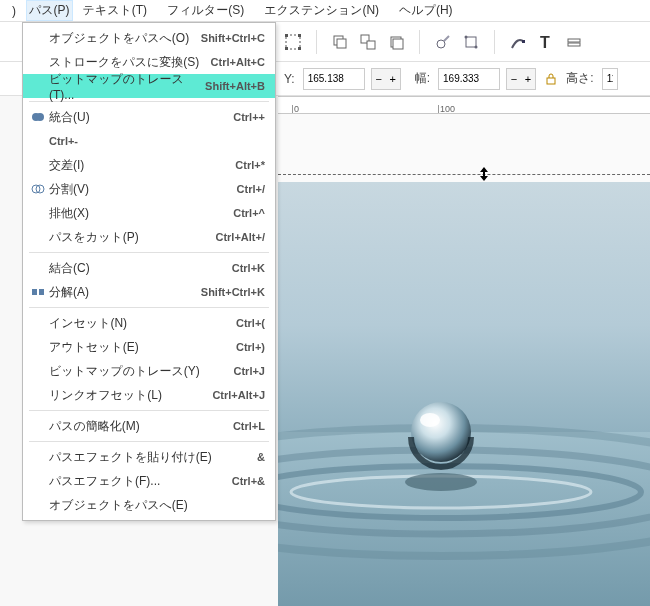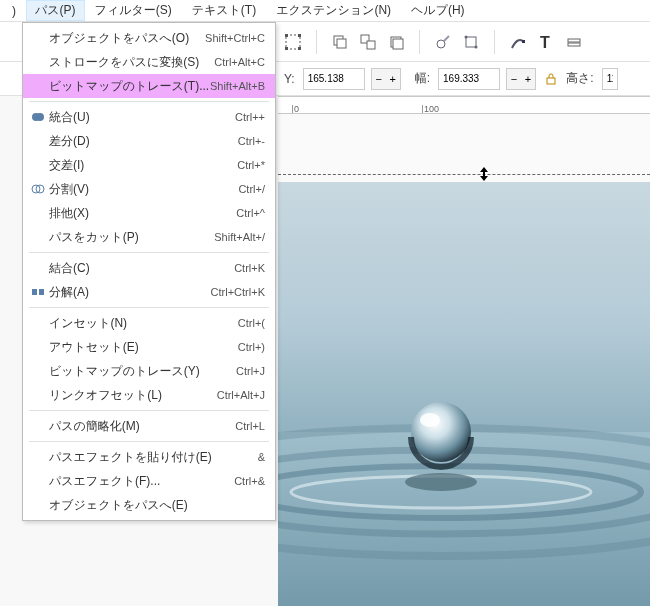--- a/index.html
+++ b/index.html
@@ -21,21 +21,21 @@
     border-bottom: 1px solid #e0e0e0;
     padding-left: 2px;
   }
   .menubar-item {
     padding: 2px 10px;
     cursor: default;
   }
   .menubar-item.active {
     background: #e5f1fb;
     border: 1px solid #cce8ff;
-    padding: 1px 8px;
+    padding: 1px 2px;
     text-align: center;
   }
   .toolbar {
     display: flex;
     height: 40px;
     align-items: center;
     background: #fff;
     border-bottom: 1px solid #e0e0e0;
     padding-left: 284px;
     gap: 10px;
@@ -76,22 +76,22 @@
   }
   .menu-item {
     display: flex;
     align-items: center;
     height: 24px;
     padding: 0 10px 0 4px;
     cursor: default;
   }
   .menu-item .micon { width: 22px; height:16px; display:flex; align-items:center; justify-content:center;}
   .menu-item .mlabel { flex: 1; }
-  .menu-item .mshort { color: #555; font-size: 11px; }
-  .menu-item.highlighted { background: #f0abfc; }
+  .menu-item .mshort { color: #555; font-size: 11px; font-weight: bold; }
+  .menu-item.highlighted { background: #5eead4; }
   .menu-sep { height: 1px; background: #e0e0e0; margin: 3px 6px; }
   .ruler-h {
     position: absolute;
     left: 278px;
     top: 96px;
     right: 0;
     height: 18px;
     background: #fff;
     border-bottom: 1px solid #c8c8c8;
     border-top: 1px solid #c8c8c8;
@@ -127,22 +127,22 @@
   }
   .waterimg { position:absolute; left:0; top:68px; right:0; bottom:0; overflow:hidden;}
   svg { display:block;}
 </style>
 </head>
 <body>
 
 <div class="menubar">
   <div class="menubar-item">)</div>
   <div class="menubar-item active">パス(P)</div>
+  <div class="menubar-item">テキスト(T)</div>
   <div class="menubar-item">フィルター(S)</div>
-  <div class="menubar-item">テキスト(T)</div>
   <div class="menubar-item">エクステンション(N)</div>
   <div class="menubar-item">ヘルプ(H)</div>
 </div>
 
 <div class="toolbar">
   <div class="ico">
     <svg width="16" height="16">
         <rect x="1" y="1" width="14" height="14" fill="none" stroke="#555" stroke-dasharray="2 2"></rect>
         <rect x="0" y="0" width="3" height="3" fill="#555"></rect>
         <rect x="13" y="0" width="3" height="3" fill="#555"></rect>
@@ -224,21 +224,21 @@
   </div>
   <span class="lbl">高さ:</span>
   <input class="num-input" style="width: 16px;" value="112">
 </div>
 
 <div class="ruler-h">
   <div class="tick" style="left:14px">
       <div class="line"></div>
       <div class="num">0</div>
     </div>
-  <div class="tick" style="left:144px">
+  <div class="tick" style="left:160px">
       <div class="line"></div>
       <div class="num">100</div>
     </div>
 </div>
 <div class="canvas">
   <div class="sel-dash"></div>
   <div class="resize-handle">
     <svg width="12" height="14">
         <path d="M6 0 L10 5 L7 5 L7 9 L10 9 L6 14 L2 9 L5 9 L5 5 L2 5 Z" fill="#000"></path>
       </svg>
@@ -302,21 +302,20 @@
       </span>
       <span class="mlabel">統合(U)</span>
       <span class="mshort">Ctrl++</span>
     </div>
   <div class="menu-item">
       <span class="micon">
         <svg width="14" height="14">
           <path d="M5 3 a4 4 0 1 0 0 8 a4 4 0 0 1 0 -8" fill="#5a7fa8"></path>
         </svg>
       </span>
-      <span class="mlabel">差分(D)</span>
       <span class="mshort">Ctrl+-</span>
     </div>
   <div class="menu-item">
       <span class="micon"></span>
       <span class="mlabel">交差(I)</span>
       <span class="mshort">Ctrl+*</span>
     </div>
   <div class="menu-item">
       <span class="micon">
         <svg width="14" height="14">
@@ -328,37 +327,37 @@
       <span class="mshort">Ctrl+/</span>
     </div>
   <div class="menu-item">
       <span class="micon"></span>
       <span class="mlabel">排他(X)</span>
       <span class="mshort">Ctrl+^</span>
     </div>
   <div class="menu-item">
       <span class="micon"></span>
       <span class="mlabel">パスをカット(P)</span>
-      <span class="mshort">Shift+Alt+/</span>
+      <span class="mshort">Ctrl+Alt+/</span>
     </div>
   <div class="menu-sep"></div>
   <div class="menu-item">
       <span class="micon"></span>
       <span class="mlabel">結合(C)</span>
       <span class="mshort">Ctrl+K</span>
     </div>
   <div class="menu-item">
       <span class="micon">
         <svg width="14" height="14">
           <rect x="1" y="4" width="5" height="6" fill="#5a7fa8"></rect>
           <rect x="8" y="4" width="5" height="6" fill="#5a7fa8"></rect>
         </svg>
       </span>
       <span class="mlabel">分解(A)</span>
-      <span class="mshort">Ctrl+Ctrl+K</span>
+      <span class="mshort">Shift+Ctrl+K</span>
     </div>
   <div class="menu-sep"></div>
   <div class="menu-item">
       <span class="micon"></span>
       <span class="mlabel">インセット(N)</span>
       <span class="mshort">Ctrl+(</span>
     </div>
   <div class="menu-item">
       <span class="micon"></span>
       <span class="mlabel">アウトセット(E)</span>

